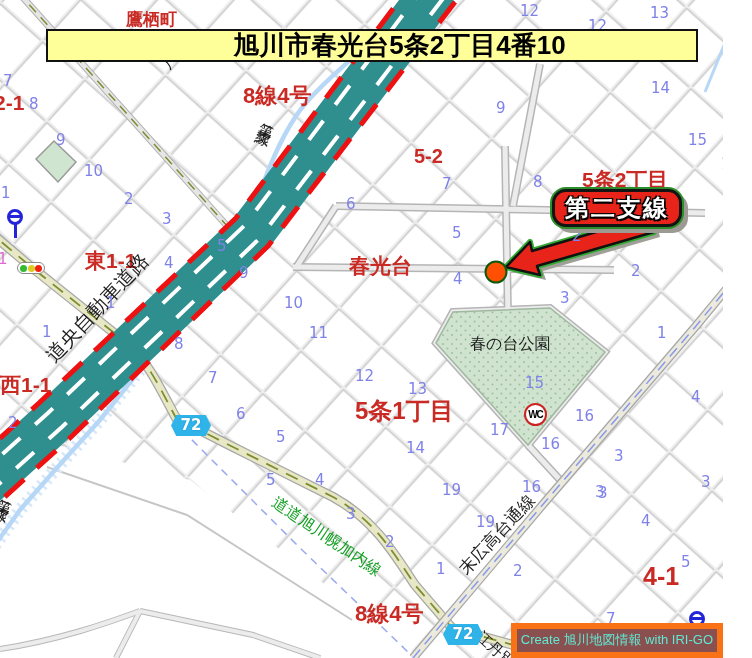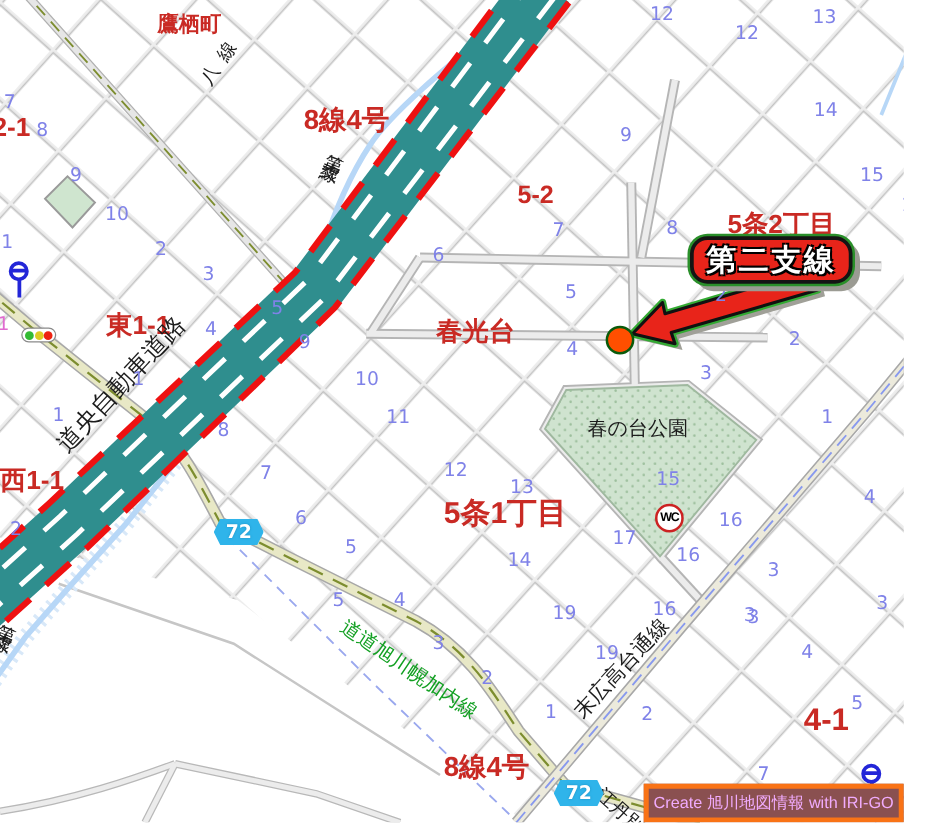--- a/index.html
+++ b/index.html
@@ -18,22 +18,22 @@
        text-shadow:0 0 2px #1a8ec2;font-family:"DejaVu Sans",sans-serif;}
   #banner{position:absolute;left:46px;top:29px;width:652px;height:33px;background:#ffff99;
        border:2px solid #111;display:flex;align-items:center;justify-content:center;
        padding-left:55px;box-sizing:border-box;font-size:26px;font-weight:bold;color:#000;}
   #callout{position:absolute;left:552px;top:189px;width:130px;height:38px;background:#e8241a;
        border:3px solid #141414;border-radius:14px;box-sizing:border-box;
        box-shadow:0 0 0 2px #2a8f2a,5px 5px 0 1px #9b9b93;
        display:flex;align-items:center;justify-content:center;
        color:#fff;font-weight:bold;font-size:24px;letter-spacing:2px;
        text-shadow:-1.5px -1.5px 0 #000,1.5px -1.5px 0 #000,-1.5px 1.5px 0 #000,1.5px 1.5px 0 #000;}
-  #credit{position:absolute;right:0;bottom:0;background:#8a5050;color:#f0abfc;font-size:13px;
-       padding:2px 4px 3px 4px;border:4px solid #f97316;white-space:nowrap;margin-left:28px;}
+  #credit{position:absolute;right:0;bottom:0;background:#8a5050;color:#5eead4;font-size:13px;
+       padding:2px 4px 3px 4px;border:6px solid #f97316;white-space:nowrap;margin-left:28px;}
   .wc{position:absolute;left:524px;top:403px;width:23px;height:23px;border-radius:50%;
        background:#fff;border:2px solid #cc2222;color:#000;font-weight:bold;font-size:10px;
        display:flex;align-items:center;justify-content:center;box-sizing:border-box;letter-spacing:-1px;}
   .tlight{position:absolute;left:17px;top:262px;width:28px;height:12px;background:#fff;
        border:1px solid #8a8a8a;border-radius:6px;display:flex;align-items:center;
        justify-content:space-between;padding:0 2px;box-sizing:border-box;}
   .tlight i{width:7px;height:7px;border-radius:50%;display:block;}
   .polesign{position:absolute;width:22px;height:32px;}
   .polesign .ring{position:absolute;left:2px;top:0;width:16px;height:16px;border:3px solid #2326d8;
        border-radius:50%;box-sizing:border-box;}
@@ -249,15 +249,16 @@
       <span class="bar"></span>
       <span class="stem"></span>
   </div>
   <div class="tlight">
     <i style="background:#33bb33;"></i>
       <i style="background:#ddcc22;"></i>
       <i style="background:#ee2211;"></i>
   </div>
   <div class="wc">WC</div>
 
+  <div id="banner">旭川市春光台5条2丁目4番10</div>
   <div id="callout">第二支線</div>
   <div id="credit">Create 旭川地図情報 with IRI-GO</div>
 </div>
 
 </body></html>

